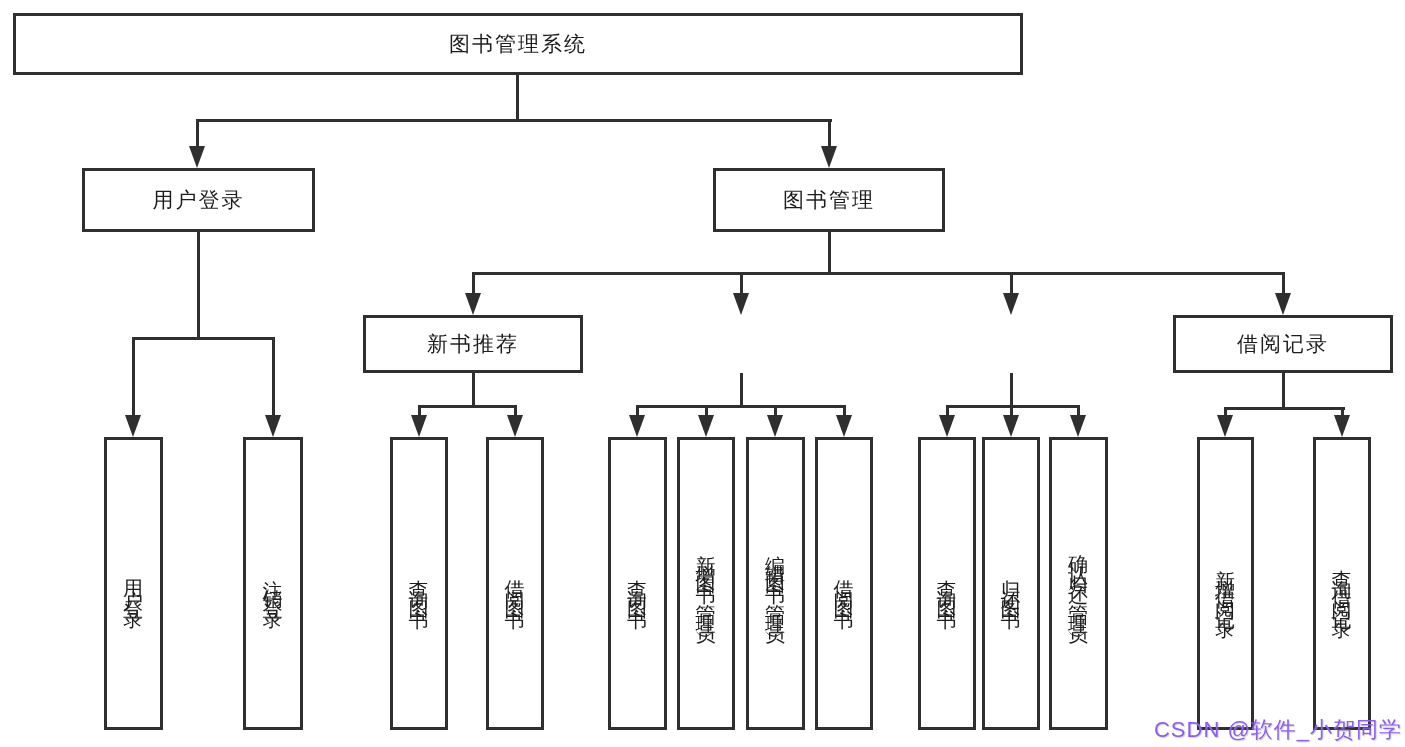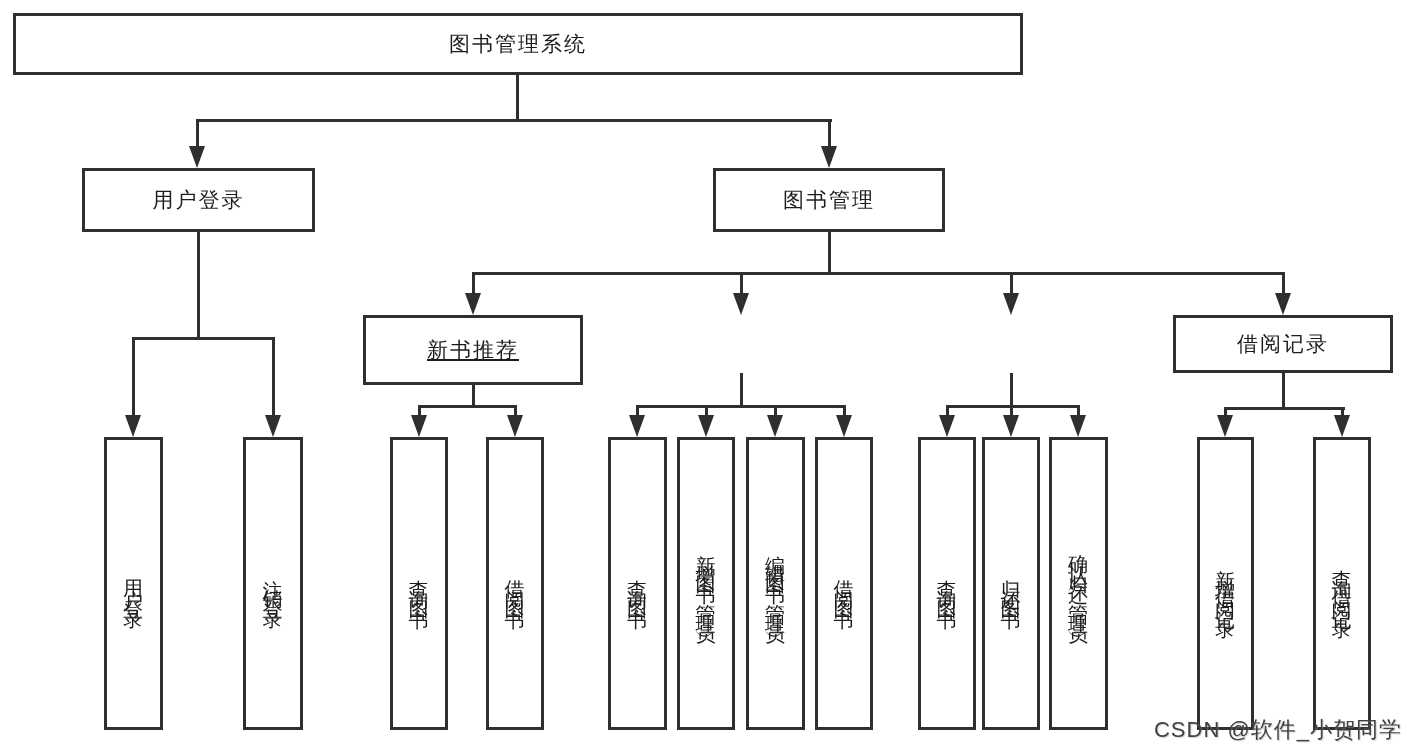--- a/index.html
+++ b/index.html
@@ -51,21 +51,21 @@
     border-right: 8px solid transparent;
     border-top: 22px solid #2f2f2f;
     z-index: 1;
   }
   .watermark {
     position: absolute;
     right: 3px;
     top: 715px;
     font-size: 22px;
     letter-spacing: 1px;
-    color: #404040;
+    color: #8b5cf6;
     text-shadow: 1px 1px 1px rgba(150,150,150,0.45);
     z-index: 3;
     white-space: nowrap;
   }
 </style>
 </head>
 <body>
 
 <div class="stage">
 
@@ -92,21 +92,21 @@
   <div class="h" style="left:472px;top:272px;width:813px;"></div>
   <div class="v" style="left:472px;top:272px;height:23px;"></div>
   <div class="arr" style="left:465px;top:293px;"></div>
   <div class="v" style="left:740px;top:272px;height:23px;"></div>
   <div class="arr" style="left:733px;top:293px;"></div>
   <div class="v" style="left:1010px;top:272px;height:23px;"></div>
   <div class="arr" style="left:1003px;top:293px;"></div>
   <div class="v" style="left:1282px;top:272px;height:23px;"></div>
   <div class="arr" style="left:1275px;top:293px;"></div>
 
-  <div class="box" style="left:363px;top:315px;width:220px;height:70px;text-decoration:underline;">新书推荐</div>
+  <div class="box" style="left:363px;top:315px;width:220px;height:58px;">新书推荐</div>
   <div class="box" style="left:1173px;top:315px;width:220px;height:58px;text-align:center;">借阅记录</div>
 
   <div class="v" style="left:472px;top:373px;height:32px;"></div>
   <div class="h" style="left:418px;top:405px;width:99px;"></div>
   <div class="v" style="left:418px;top:405px;height:12px;"></div>
   <div class="arr" style="left:411px;top:415px;"></div>
   <div class="v" style="left:514px;top:405px;height:12px;"></div>
   <div class="arr" style="left:507px;top:415px;"></div>
 
   <div class="v" style="left:740px;top:373px;height:32px;"></div>

